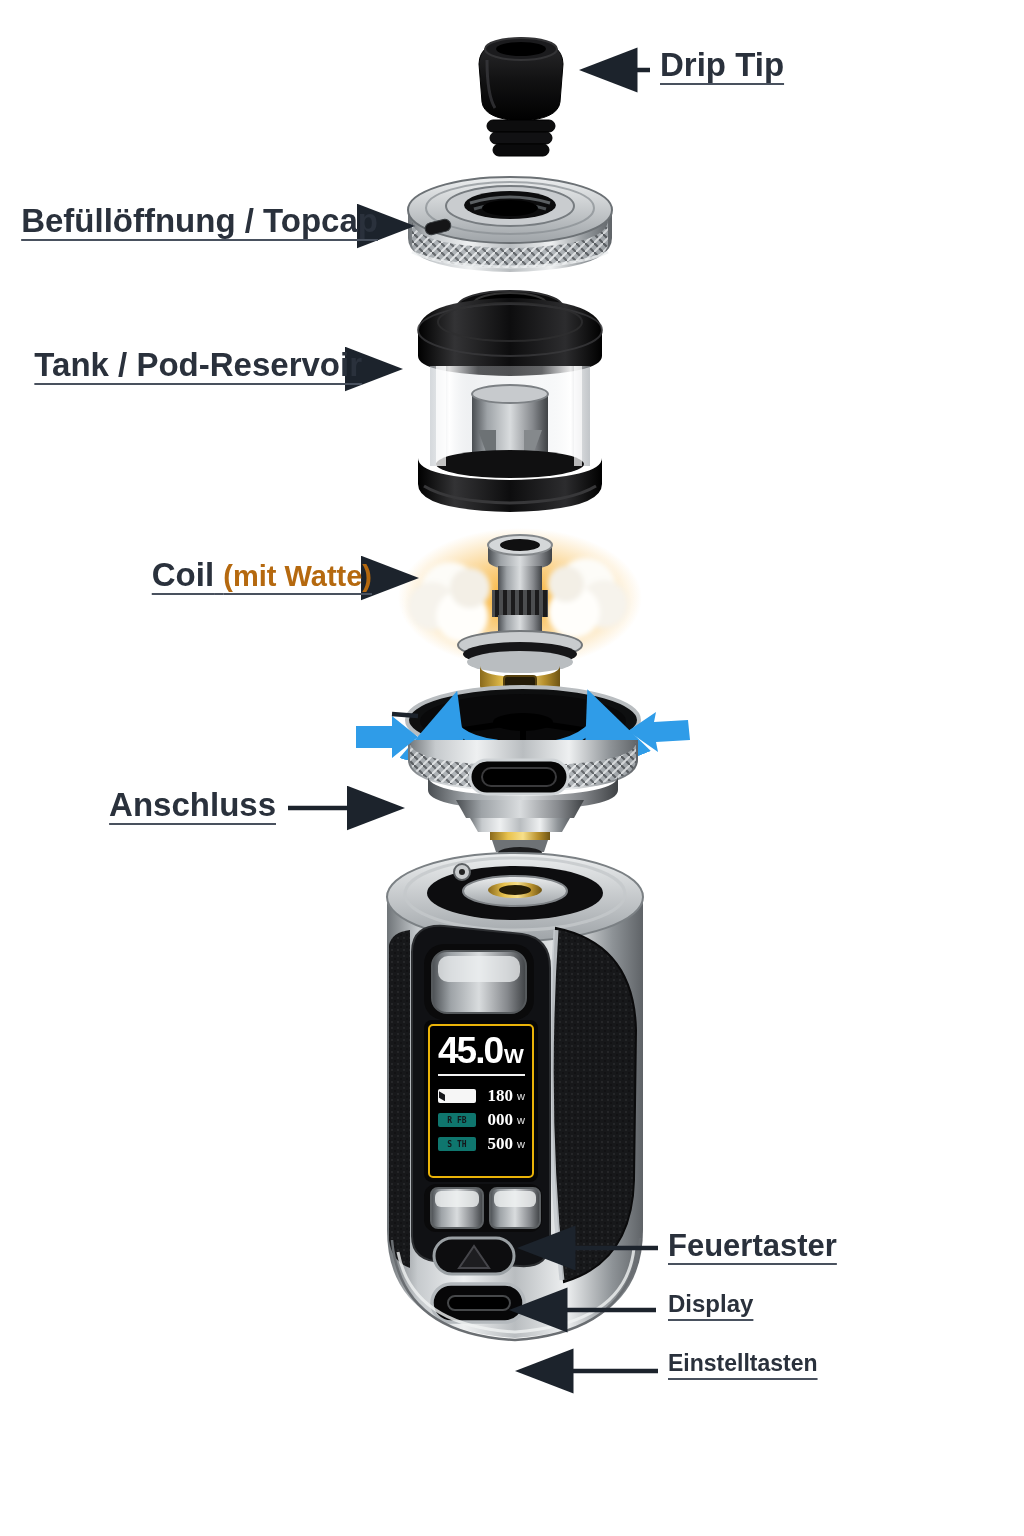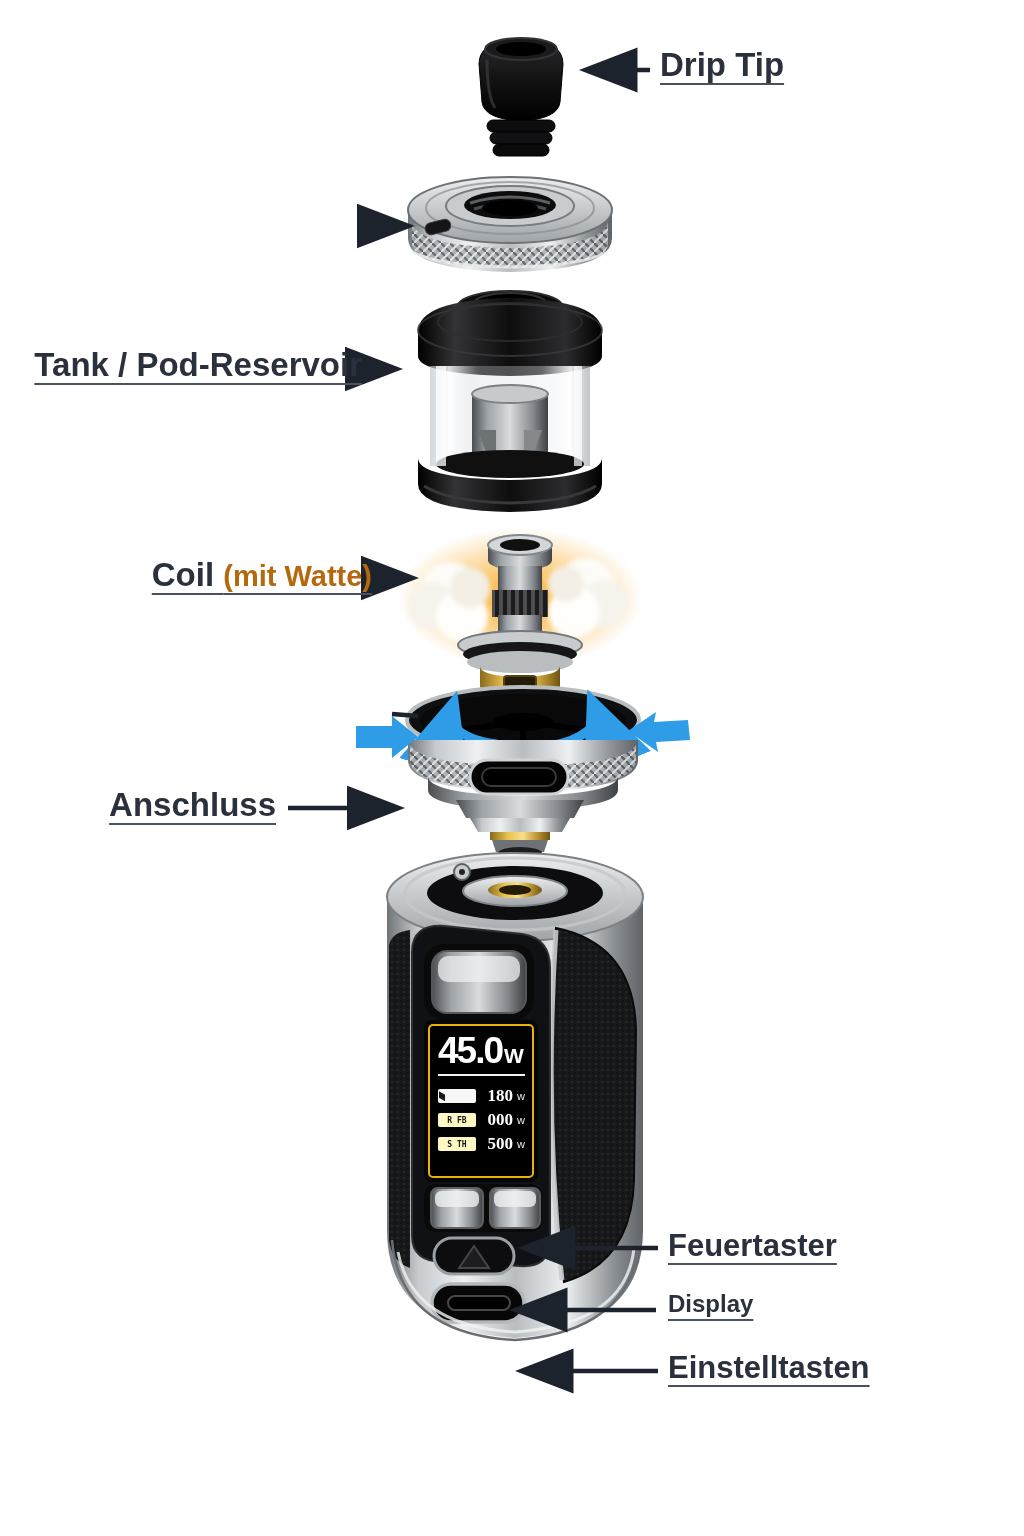--- a/index.html
+++ b/index.html
@@ -24,21 +24,21 @@
     background:#000;border-radius:5px;border:2px solid #eab308;
     box-sizing:border-box;padding:7px 7px 5px 8px;color:#fff;
     display:flex;flex-direction:column;
   }
   .watt{display:flex;align-items:baseline;}
   .watt .val{font-size:37px;font-weight:700;letter-spacing:-2px;line-height:.95;}
   .watt .unit{font-size:21px;font-weight:700;margin-left:2px;}
   .divider{border-top:2px solid #f2f2f2;margin:6px 0 6px 0;}
   .srow{display:flex;align-items:center;margin-top:4px;}
   .badge{
-    width:38px;height:14px;background:#fef9c3;border-radius:2px;
+    width:38px;height:14px;background:#0f766e;border-radius:2px;
     display:flex;align-items:center;justify-content:center;
     font-family:"DejaVu Sans Mono",monospace;font-size:8px;font-weight:700;color:#15161a;
     letter-spacing:0;overflow:hidden;flex:none;
   }
   .badge.batt{position:relative;background:#f6f6f6;}
   .badge.batt .notch{
     position:absolute;left:1px;top:2px;width:6px;height:10px;background:#17181b;
     clip-path:polygon(0 0,100% 35%,100% 100%,0 65%);
   }
   .srow .rv{margin-left:auto;font-size:17px;font-weight:700;letter-spacing:0;font-family:Liberation Serif, serif;}
@@ -308,31 +308,32 @@
     </div>
     <div class="srow">
       <span class="badge">S TH</span>
       <span class="rv">500</span>
       <span class="ru">w</span>
     </div>
   </div>
 
   <div class="lbl" style="left:660px;top:46px;">Drip Tip</div>
 
+  <div class="lbl" style="right:646px;top:202px;">Befüllöffnung / Topcap</div>
 
   <div class="lbl" style="right:662px;top:346px;">Tank / Pod-Reservoir</div>
 
   <div class="lbl" style="right:652px;top:556px;">
     <span>Coil</span>
     <span class="accent" style="font-size:29px;">(mit Watte)</span>
   </div>
 
 
   <div class="lbl" style="right:748px;top:786px;">Anschluss</div>
 
   <div class="lbl" style="left:668px;top:1228px;font-size:31px;">Feuertaster</div>
 
   <div class="lbl" style="left:668px;top:1290px;font-size:24px;">Display</div>
 
-  <div class="lbl" style="left:668px;top:1350px;font-size:31px;">Einstelltasten</div>
+  <div class="lbl" style="left:668px;top:1350px;font-size:23px;">Einstelltasten</div>
 
 
 </div>
 
 </body></html>

